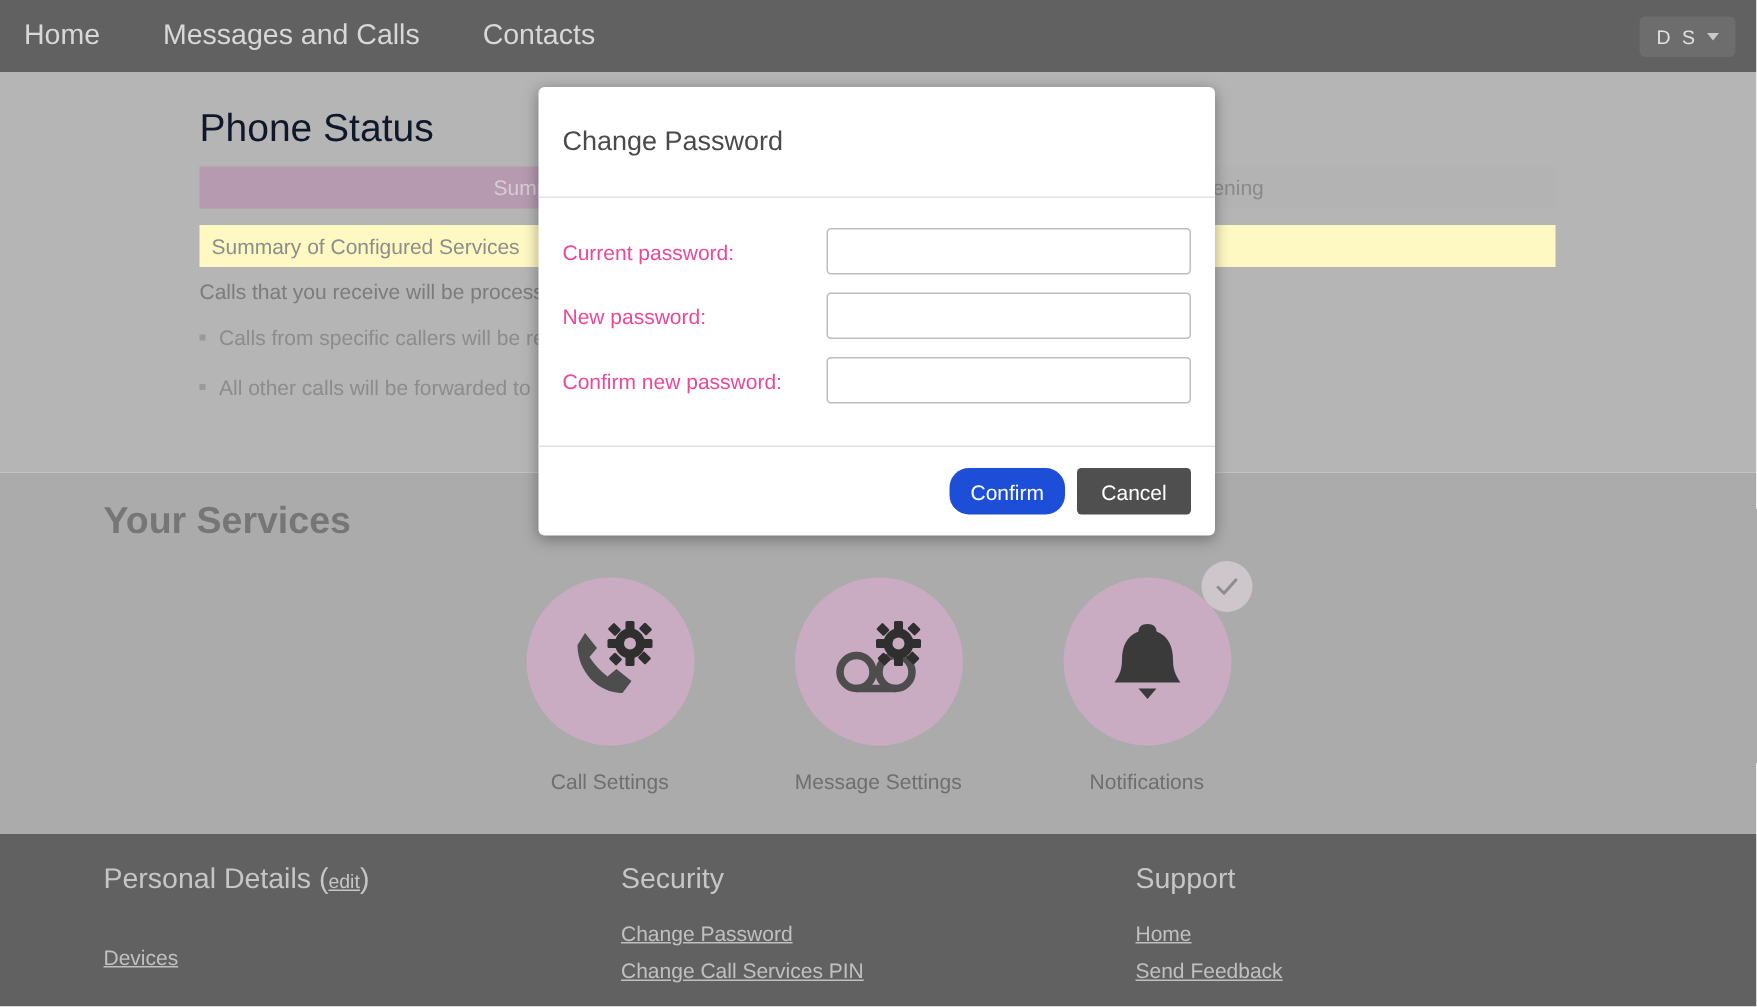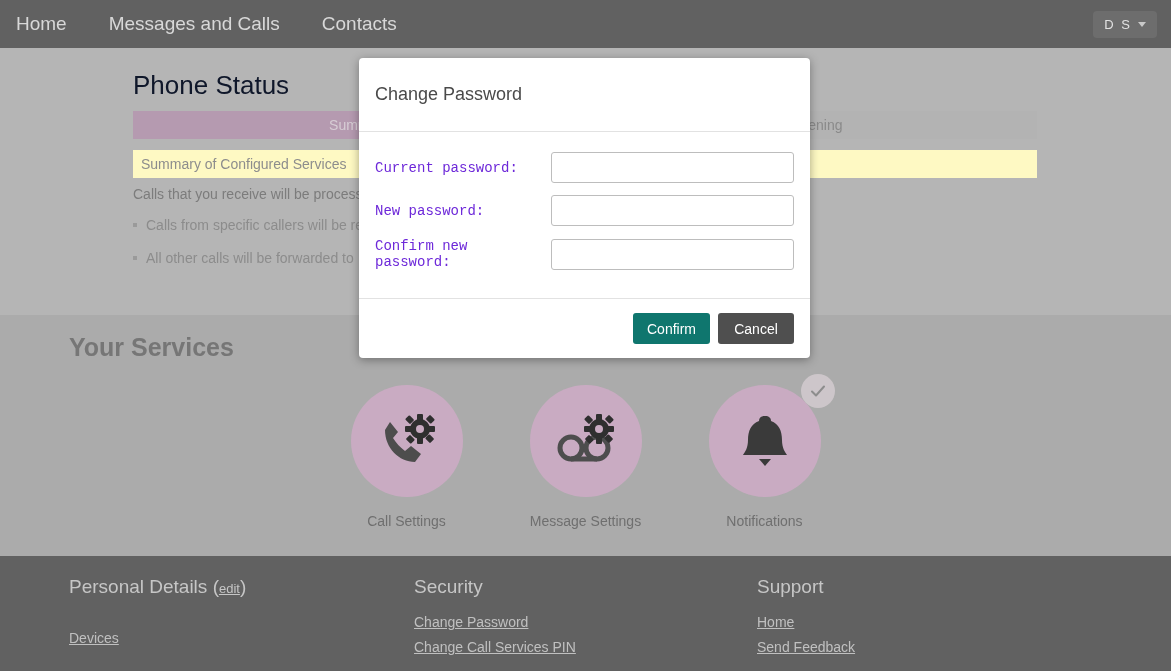--- a/index.html
+++ b/index.html
@@ -265,22 +265,21 @@
   }
   .modal-body { padding: 20px 16px 16px 16px; }
   .form-row {
     display: flex;
     align-items: center;
     margin-bottom: 12px;
   }
   .form-label {
     width: 176px;
     font-size: 14px;
-    color: #6d28d9;
-    font-family: Liberation Mono, monospace;
+    color: #ec4899;
   }
   .form-input {
     width: 243px;
     height: 31px;
     border: 1px solid #bdbdbd;
     border-radius: 3px;
     background: #fff;
     font-family: "Liberation Sans", sans-serif;
     font-size: 14px;
     padding: 0 7px;
@@ -297,21 +296,21 @@
     height: 31px;
     min-width: 76px;
     border: none;
     border-radius: 3px;
     font-family: "Liberation Sans", sans-serif;
     font-size: 14px;
     color: #ffffff;
     cursor: pointer;
     padding: 0 14px;
   }
-  .btn-confirm { background: #0f766e; }
+  .btn-confirm { background: #1d4ed8; border-radius: 13px; }
   .btn-cancel  { background: #4f4f4f; }
 </style>
 </head>
 <body>
 
 <div id="app">
 
   <div class="topnav">
     <div class="nav-items">
       <div class="nav-item">Home</div>

